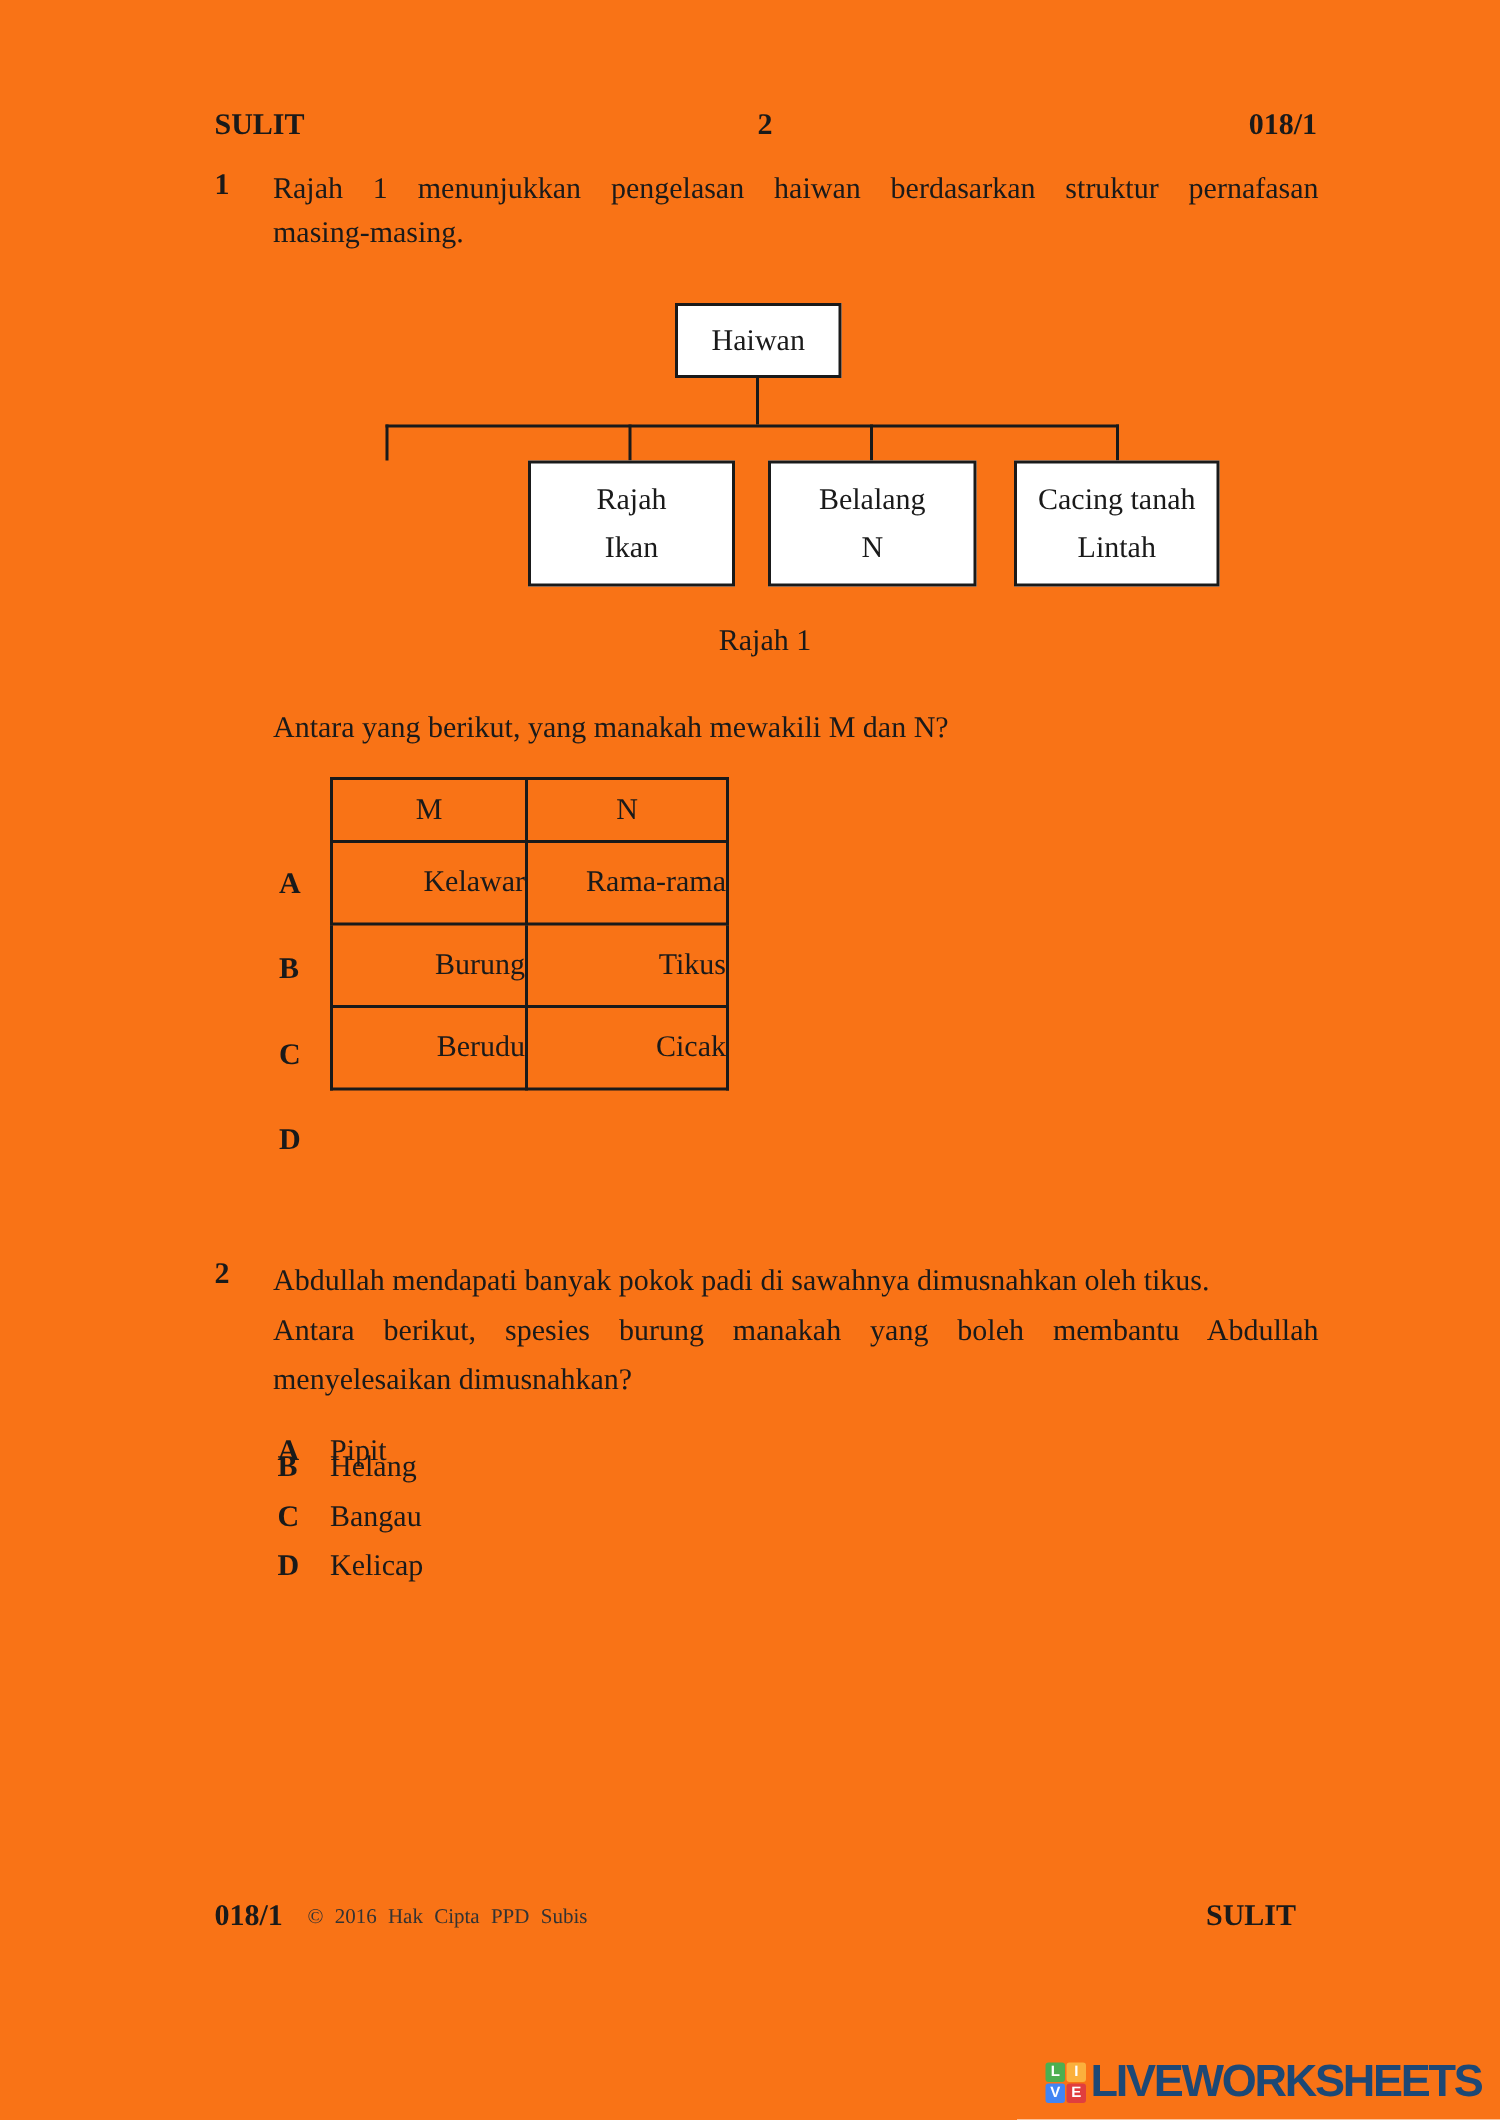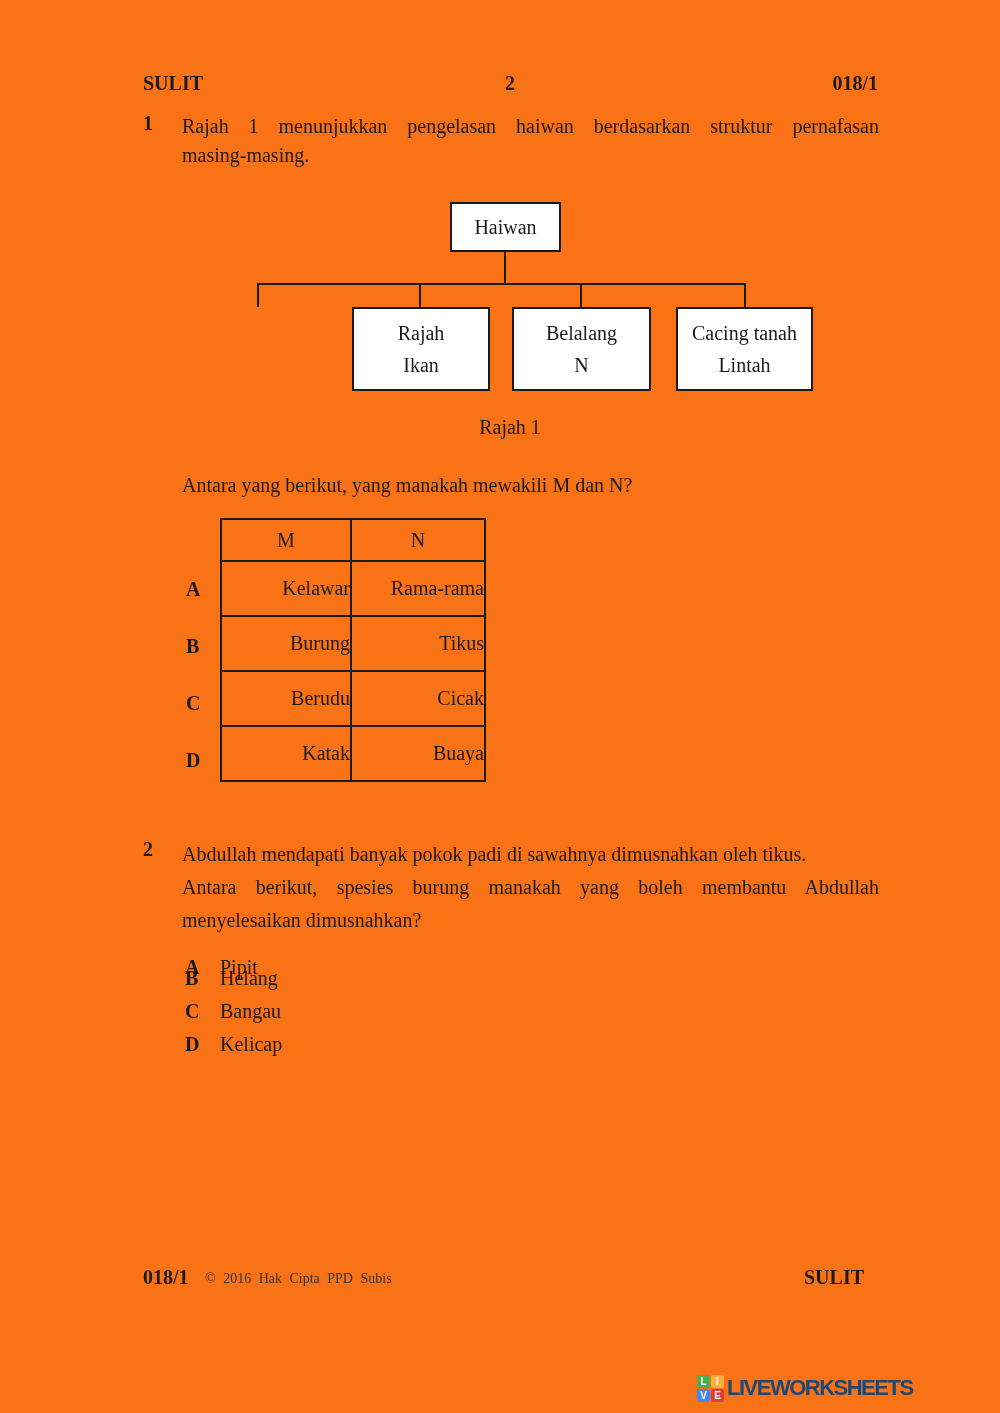--- a/index.html
+++ b/index.html
@@ -69,21 +69,21 @@
     display:grid;grid-template-columns:13px 13px;grid-template-rows:13px 13px;
     gap:1px;margin-right:3px;
   }
   .lw-tile{
     width:13px;height:13px;border-radius:2px;color:#fff;
     font-family:"Liberation Sans", sans-serif;font-weight:bold;font-size:10px;
     line-height:13px;text-align:center;
   }
   .lw-word{
     font-family:"Liberation Sans", sans-serif;font-weight:bold;
-    font-size:22px;letter-spacing:-1.5px;line-height:30px;
+    font-size:30px;letter-spacing:-1.5px;line-height:30px;
   }
 </style>
 </head>
 <body>
 
 <div class="page">
 
   <div class="abs hdr-left">SULIT</div>
   <div class="abs hdr-center">2</div>
   <div class="abs hdr-right">018/1</div>
@@ -137,24 +137,20 @@
         <td>Rama-rama</td>
       </tr>
       <tr class="drow">
         <td>Burung</td>
         <td>Tikus</td>
       </tr>
       <tr class="drow">
         <td>Berudu</td>
         <td>Cicak</td>
       </tr>
-      <tr class="drow">
-        <td>Katak</td>
-        <td>Buaya</td>
-      </tr>
     </tbody>
   </table>
 
   <div class="abs qnum q2-num">2</div>
   <div class="abs q2-text">
     <span class="line">Abdullah mendapati banyak pokok padi di sawahnya dimusnahkan oleh tikus.</span>
     <span class="line stretch">Antara berikut, spesies burung manakah yang boleh membantu Abdullah</span>
     <span class="line">menyelesaikan dimusnahkan?</span>
   </div>
 

